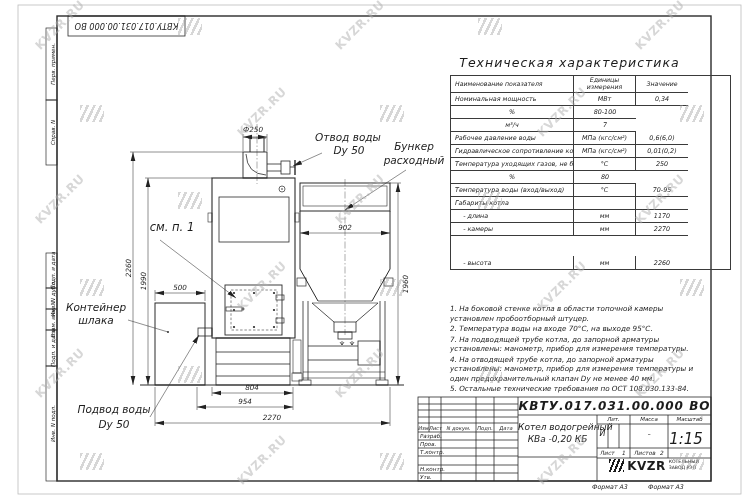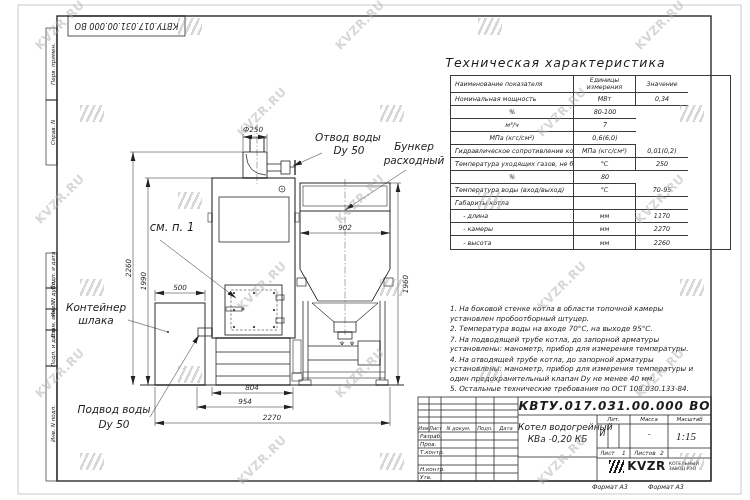--- a/index.html
+++ b/index.html
@@ -5,44 +5,44 @@
   * { margin:0; padding:0; box-sizing:border-box; }
   html,body { width:750px; height:500px; }
   body {
     position:relative; overflow:hidden; background:#ffffff;
     font-family:"DejaVu Sans", sans-serif; color:#1c1c1c;
   }
   svg { position:absolute; left:0; top:0; }
   svg text { font-family:"DejaVu Sans", sans-serif; font-style:italic; fill:#1c1c1c; }
 
   
-  .spec-title { position:absolute; left:436px; top:55px; width:239px; text-align:center;
+  .spec-title { position:absolute; left:450px; top:55px; width:239px; text-align:center;
                 font-style:italic; font-size:12.5px; letter-spacing:1px; }
   .spec { position:absolute; left:450px; top:75px; width:281px; border:1px solid #3a3a3a;
           font-style:italic; }
   .spec .r { display:grid; grid-template-columns:123px 62px 52px; }
   .spec .c { border-right:0.8px solid #3a3a3a; border-bottom:0.8px solid #3a3a3a;
              display:flex; align-items:center; overflow:hidden; }
   .spec .c:last-child { border-right:none; }
-  .spec .r:last-child .c { border-bottom:none; }
+  .spec .r:last-child .c { border-bottom:none;margin-top:20px; }
   .spec .r .c { height:13px; font-size:6.4px; }
   .spec .r.hd .c { height:17px; font-size:6.2px; line-height:1.1; }
   .spec .n { padding-left:4px; white-space:pre; }
   .spec .u, .spec .v { justify-content:center; text-align:center; }
 
   
   .notes { position:absolute; left:450px; top:304px; width:250px;
            font-style:italic; font-size:7.2px; line-height:1.32; }
   .notes p { margin:0 0 1px 0; }
 
   
   .t { position:absolute; font-style:italic; white-space:nowrap; }
   .tc { text-align:center; }
   .logo-cell { position:absolute; left:599px; top:459px; width:110px; height:14px;
-               display:flex; align-items:center; justify-content:center; gap:3px; }
+               display:flex; align-items:flex-start; justify-content:center; gap:3px; }
   .logo-stripes { width:15px; height:13px;
                   background:repeating-linear-gradient(112deg,#1a1a1a 0 2px,transparent 2px 4.4px); }
   .logo-word { font-weight:bold; font-size:12px; letter-spacing:.5px; font-style:normal; }
   .logo-sub { font-size:4.6px; line-height:1.2; font-style:normal; }
 
   
   #wm-layer { position:absolute; left:0; top:0; width:750px; height:500px;
               pointer-events:none; z-index:6; }
   .wm-text { position:absolute; font-size:12px; font-weight:600; color:#b0b0b0; opacity:.5;
              transform:rotate(-45deg); letter-spacing:.5px; }
@@ -296,20 +296,21 @@
     </div>
   <div class="r">
       <div class="c u">%</div>
       <div class="c v">80-100</div>
     </div>
   <div class="r">
       <div class="c u">м³/ч</div>
       <div class="c v">7</div>
     </div>
   <div class="r">
+      <div class="c n">Рабочее давление воды</div>
       <div class="c u">МПа (кгс/см²)</div>
       <div class="c v">0,6(6,0)</div>
     </div>
   <div class="r">
       <div class="c n">Гидравлическое сопротивление котла</div>
       <div class="c u">МПа (кгс/см²)</div>
       <div class="c v">0,01(0,2)</div>
     </div>
   <div class="r">
       <div class="c n">Температура уходящих газов, не более</div>
@@ -372,21 +373,21 @@
 <div class="t" style="left:420px;top:458px;font-size:5.6px;"></div>
 <div class="t" style="left:420px;top:466px;font-size:5.6px;">Н.контр.</div>
 <div class="t" style="left:420px;top:474px;font-size:5.6px;">Утв.</div>
 
 <div class="t tc" style="left:597px;top:416px;width:33px;font-size:5.5px;">Лит.</div>
 <div class="t tc" style="left:630px;top:416px;width:38px;font-size:5.5px;">Масса</div>
 <div class="t tc" style="left:668px;top:416px;width:43px;font-size:5.5px;">Масштаб</div>
 
 <div class="t tc" style="left:597px;top:429px;width:11px;font-size:8px;">И</div>
 <div class="t tc" style="left:630px;top:429px;width:38px;font-size:9px;">-</div>
-<div class="t tc" style="left:668px;top:430px;width:36px;font-size:11px;font-family:Liberation Serif, serif;">1:15</div>
+<div class="t tc" style="left:668px;top:430px;width:36px;font-size:15px;">1:15</div>
 
 <div class="t" style="left:600px;top:450px;font-size:5.8px;">Лист</div>
 <div class="t" style="left:622px;top:450px;font-size:5.8px;">1</div>
 <div class="t" style="left:634px;top:450px;font-size:5.8px;">Листов</div>
 <div class="t" style="left:660px;top:450px;font-size:5.8px;">2</div>
 
 <div class="logo-cell">
   <div class="logo-stripes"></div>
   <div class="logo-word">KVZR</div>
   <div class="logo-sub">

